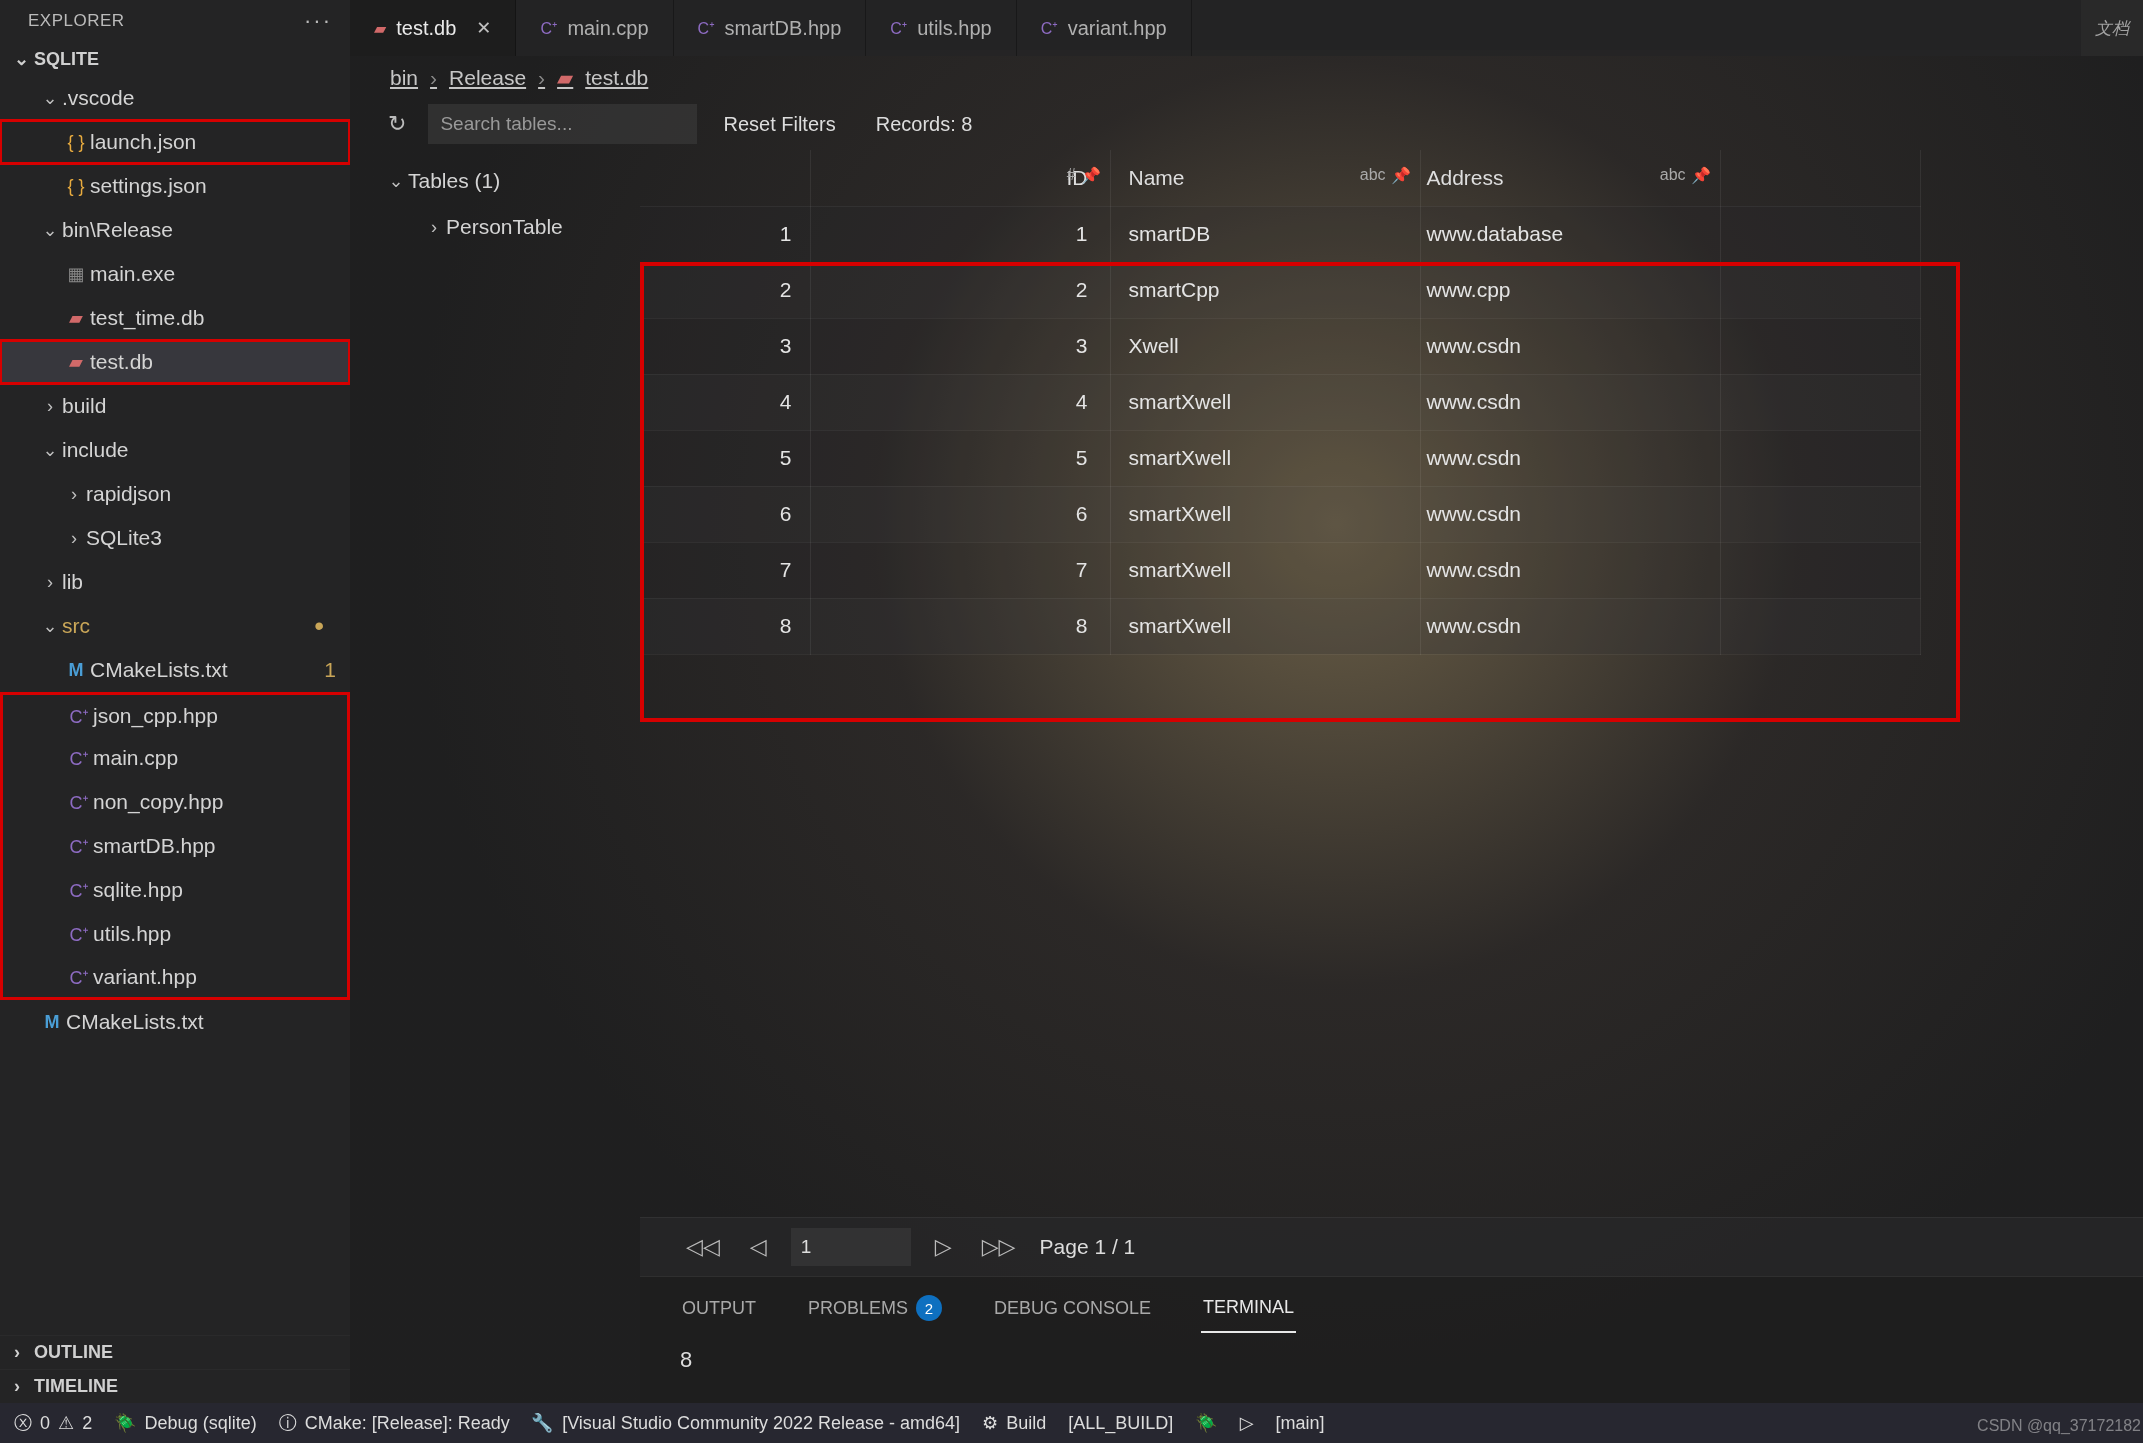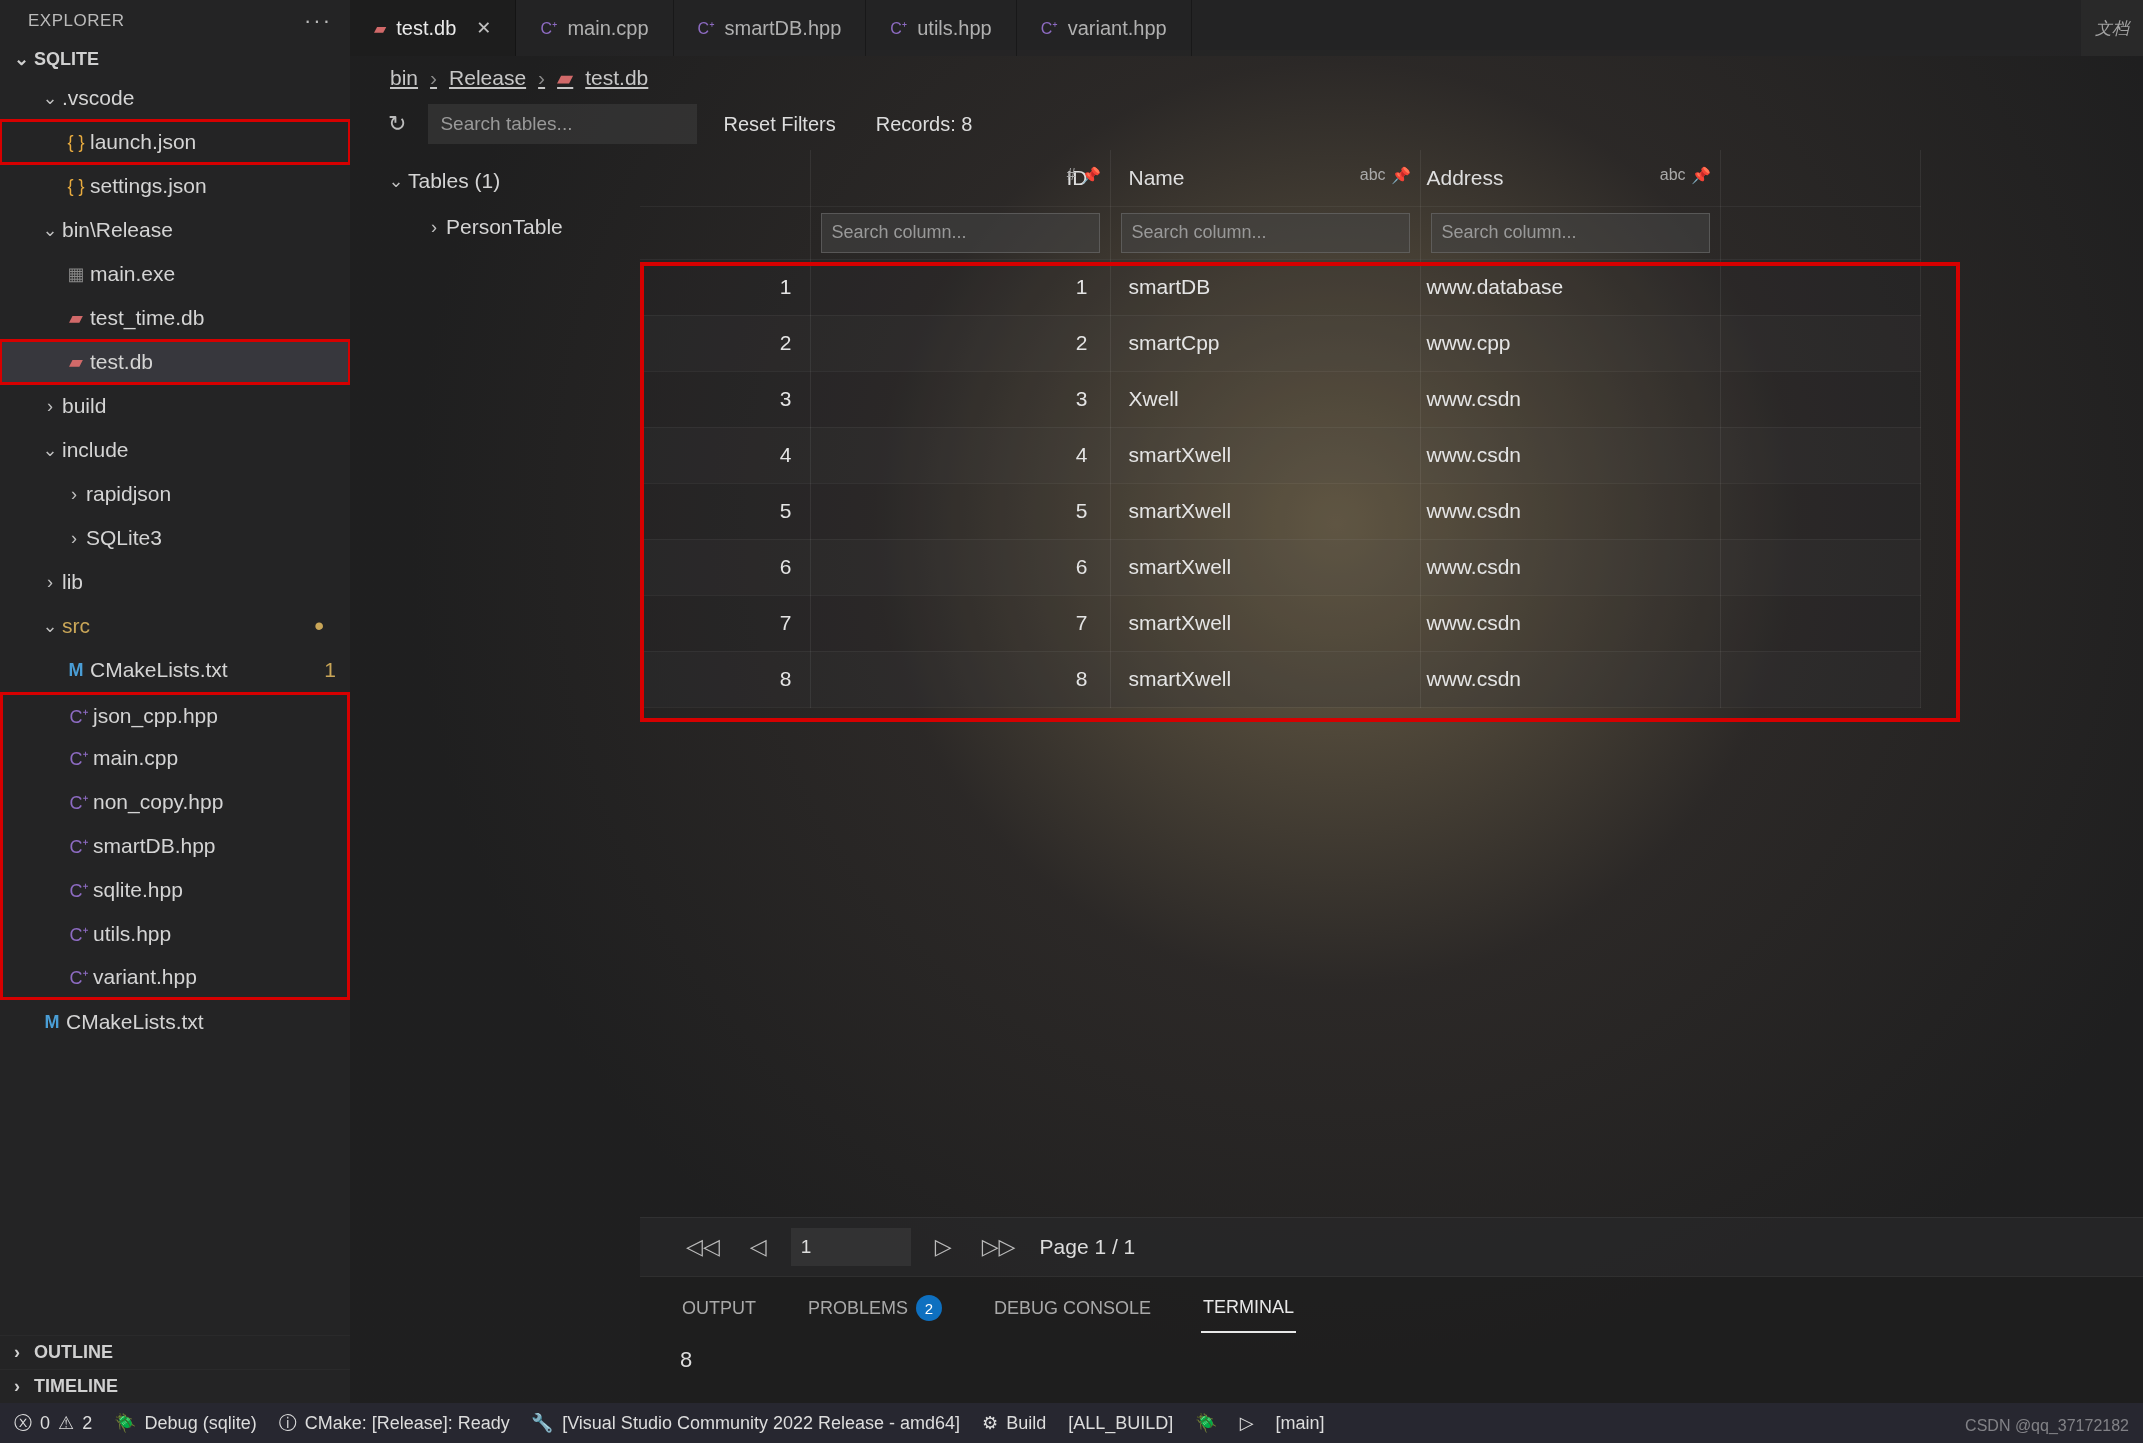--- a/index.html
+++ b/index.html
@@ -175,21 +175,21 @@
 .term { padding:14px 40px 30px 40px; font-size:22px; color:#ddd;}
 
 .status {
   height:40px; background:rgba(40,40,50,0.92);
   display:flex; align-items:center; font-size:18px; color:#ddd;
   padding:0 14px; gap:22px; white-space:nowrap;
   position:relative; z-index:3;
 }
 .status .grp { display:flex; align-items:center; gap:8px; cursor:pointer;}
 .watermark {
-  position:absolute; right:14px; bottom:8px;
+  position:absolute; right:2px; bottom:8px;
   font-size:16px; color:rgba(220,220,220,0.5);
 }
 input::placeholder { color:#999; }
 </style>
 </head>
 <body>
 
 <div class="bg-art"></div>
 
 <div class="main-row">
@@ -383,27 +383,20 @@
                 </th>
                 <th class="col-addr">
                   <span>Address</span>
                   <span class="hicons">
                       <span>abc</span>
                       <span>📌</span>
                     </span>
                 </th>
                 <th class="col-extra"></th>
               </tr>
-              <tr class="filter-row">
-                <td class="col-rownum"></td>
-                <td><input placeholder="Search column..." style=""></td>
-                <td><input placeholder="Search column..." style=""></td>
-                <td><input placeholder="Search column..." style=""></td>
-                <td></td>
-              </tr>
             </thead>
             <tbody id="gridbody">
                 <tr>
                   <td class="col-rownum">1</td>
                   <td class="col-id">1</td>
                   <td class="col-name">smartDB</td>
                   <td class="col-addr">www.database</td>
                   <td class="col-extra"></td>
                 </tr>
                 <tr>

